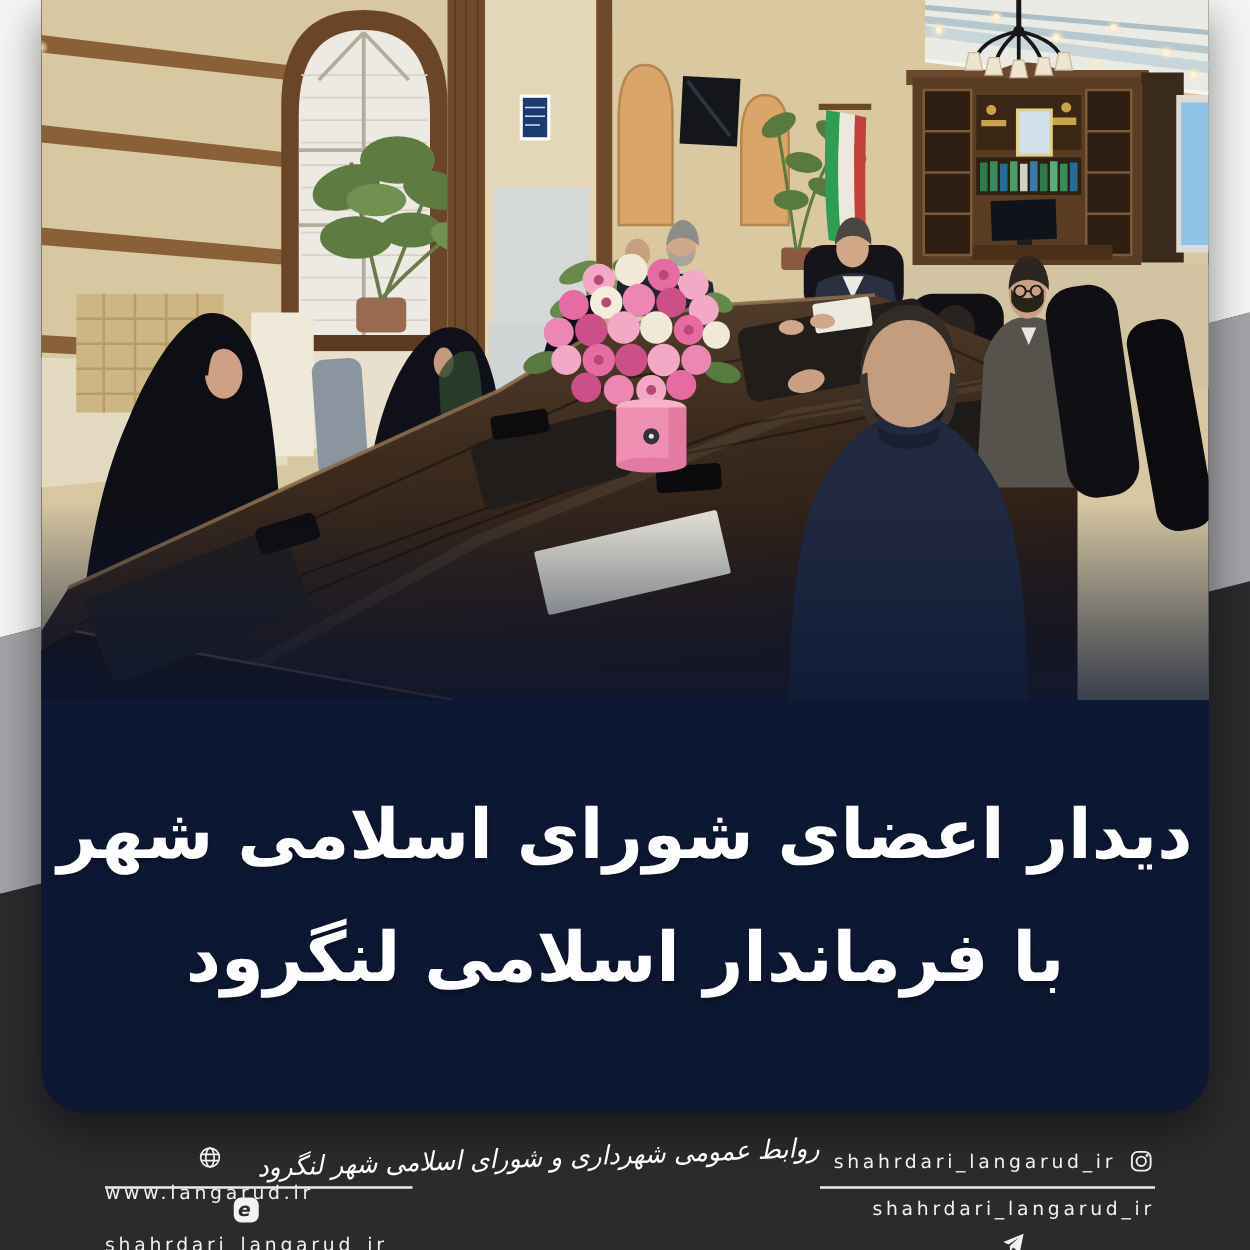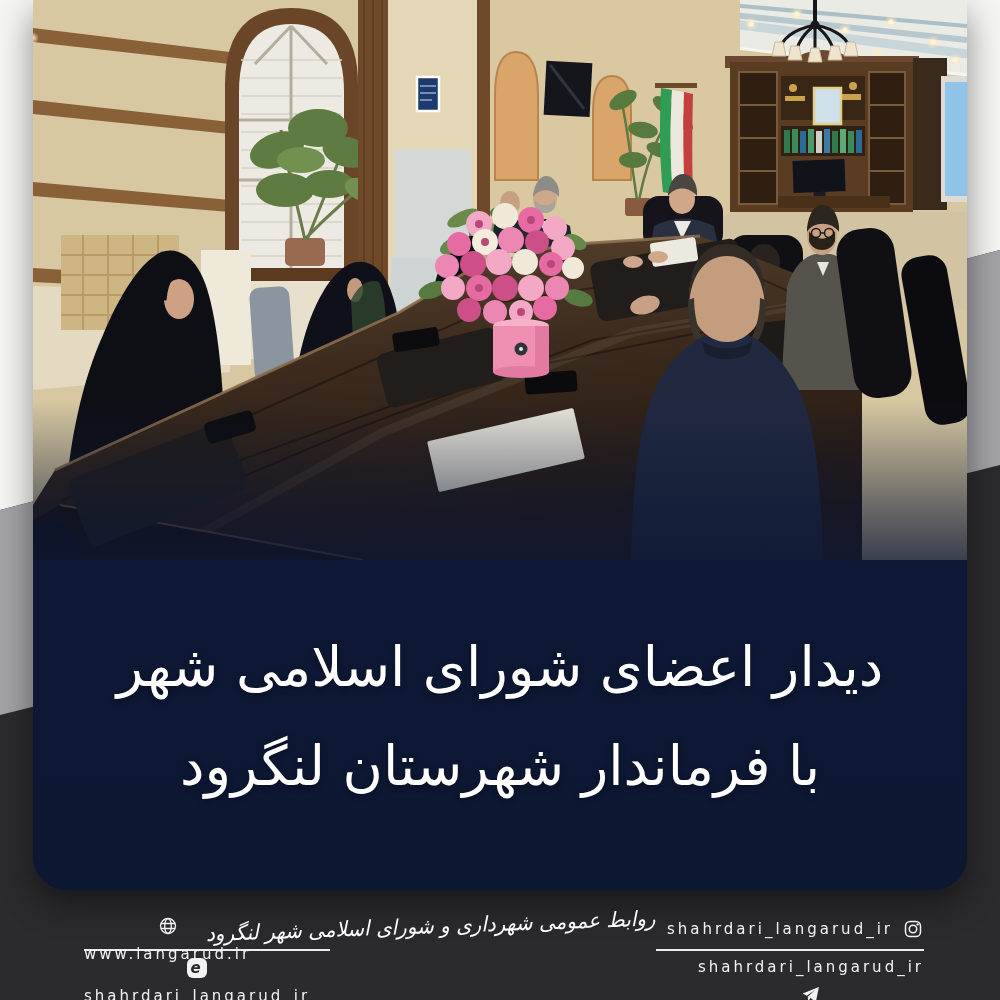--- a/index.html
+++ b/index.html
@@ -11,21 +11,21 @@
   .shape-gray{position:absolute;inset:0;background:#a3a3a7;
               clip-path:polygon(0 51%,100% 25%,100% 46.5%,0 71.5%);}
   
   .card{position:absolute;left:33px;top:0;width:934px;height:890px;background:#0d1834;
         border-radius:0 0 34px 34px;overflow:hidden;box-shadow:0 14px 34px rgba(0,0,0,.45);}
   .photo{position:absolute;left:0;top:0;width:934px;height:560px;}
   .navy-fade{position:absolute;left:0;top:400px;width:100%;height:490px;
      background:linear-gradient(180deg,rgba(13,24,52,0) 0%,rgba(13,24,52,.55) 22%,
                 rgba(13,24,52,.93) 40%,#0d1834 48%,#0c1732 100%);}
   .headline{position:absolute;left:0;right:0;top:618px;text-align:center;direction:rtl;
-            color:#ffffff;font-weight:normal;}
+            color:#ffffff;font-weight:bold;}
   .headline .l1,.headline .l2{font-size:55px;line-height:99px;letter-spacing:0;
             text-shadow:0 2px 6px rgba(0,0,0,.35);}
   
   .footer{position:absolute;left:0;bottom:0;width:1000px;height:112px;color:#f2f2f2;}
   .f-rule{position:absolute;height:2px;background:#ededed;top:61px;}
   .f-rule.left{left:84px;width:246px;}
   .f-rule.right{right:76px;width:268px;}
   .f-row{position:absolute;display:flex;align-items:center;gap:9px;height:30px;
          font-size:15px;letter-spacing:3px;white-space:nowrap;flex-direction:column;}
   .f-row.lt{left:84px;top:28px;}
@@ -376,21 +376,21 @@
         <path d="M733,300 C733,322 730,334 725,340 L719,337 C724,327 727,312 727,298 Z" fill="#3a332c"></path>
         <path d="M668,340 C678,351 710,351 720,340 L716,353 C706,361 682,361 672,353 Z" fill="#18202f"></path>
         <ellipse cx="8" cy="548" rx="38" ry="28" fill="#0d0d12"></ellipse>
       </g>
     </svg>
 
     <div class="navy-fade"></div>
 
     <div class="headline">
       <div class="l1">دیدار اعضای شورای اسلامی شهر</div>
-      <div class="l2">با فرماندار شهرستان لنگرود</div>
+      <div class="l2">با فرماندار اسلامی لنگرود</div>
     </div>
   </div>
 
   <div class="footer">
     <div class="f-row lt">
       <span class="icon">
         <svg width="20" height="20" viewBox="0 0 24 24" fill="none" stroke="#f2f2f2" stroke-width="1.6">
           <circle cx="12" cy="12" r="9"></circle>
             <ellipse cx="12" cy="12" rx="4" ry="9"></ellipse>
           <path d="M3.6,9 h16.8 M3.6,15 h16.8"></path>

